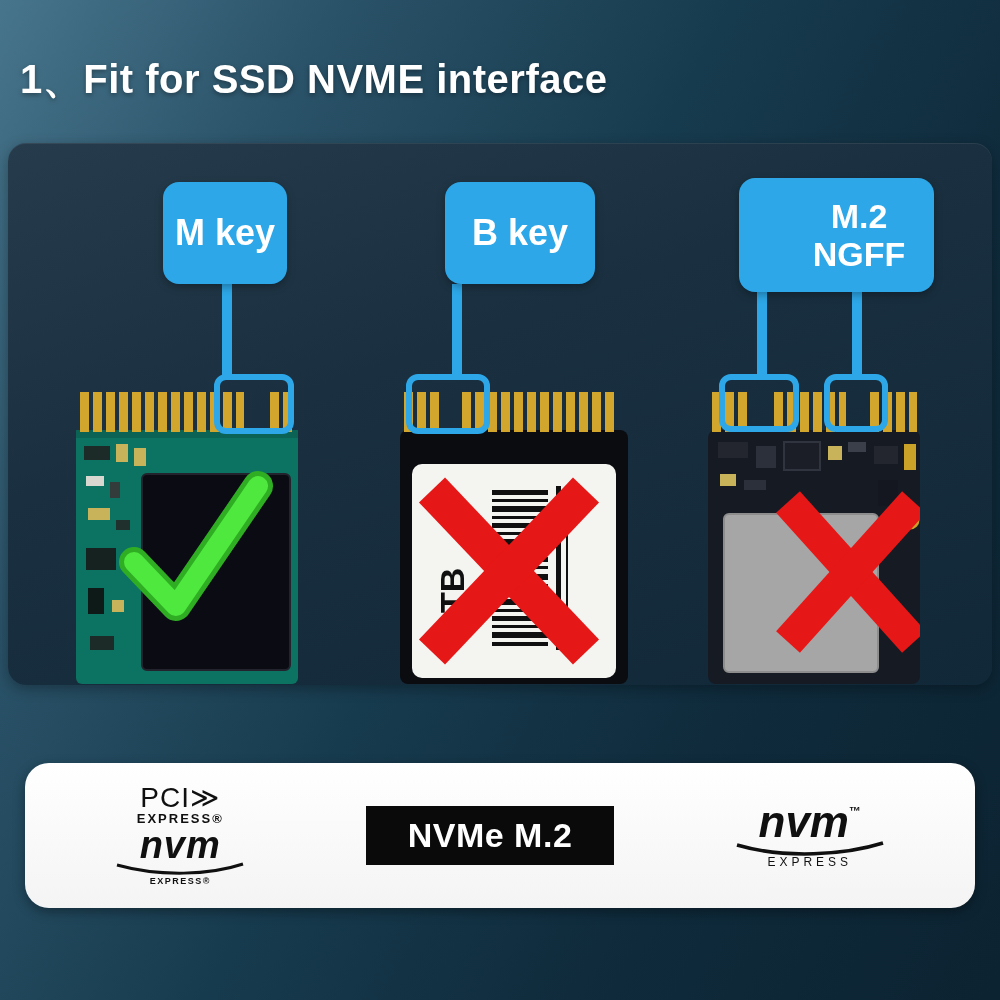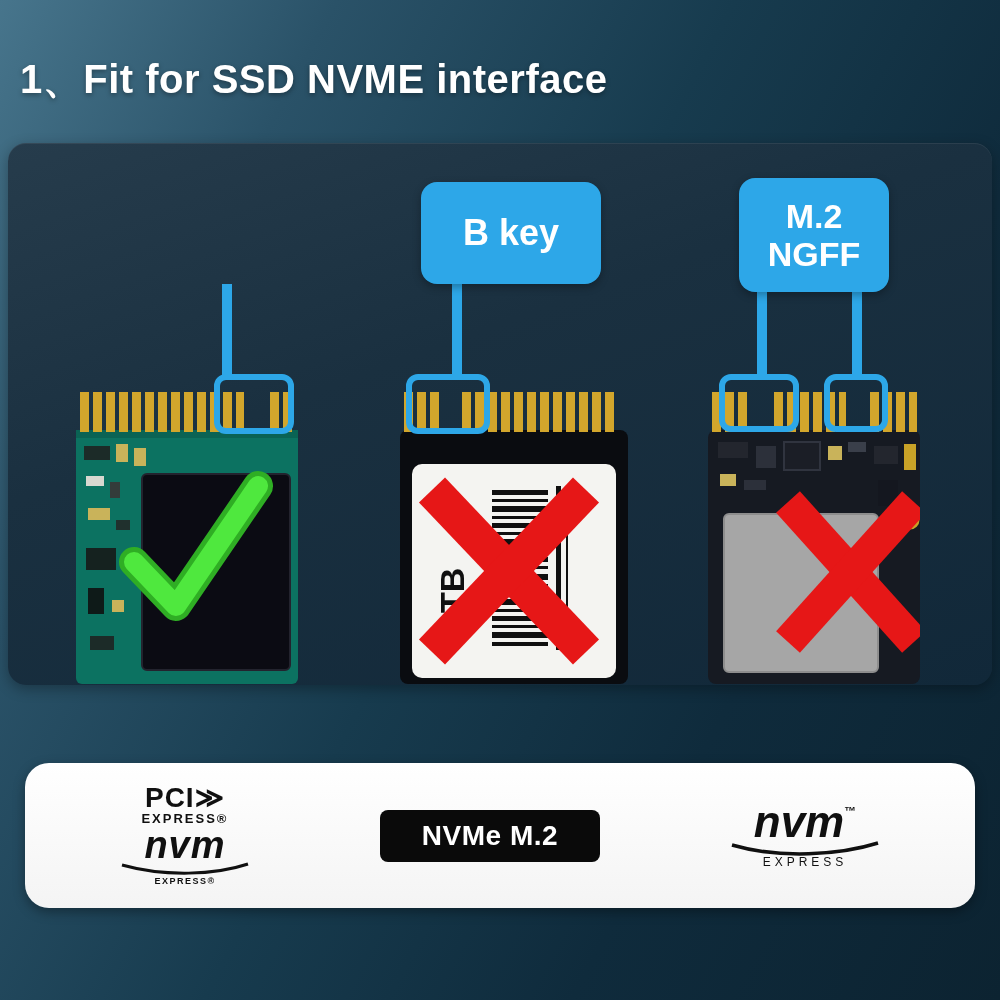--- a/index.html
+++ b/index.html
@@ -26,22 +26,22 @@
     box-shadow:inset 0 1px 0 rgba(255,255,255,.07), 0 4px 14px rgba(0,0,0,.3);
     z-index:0;
   }
   .callout{
     position:absolute;background:#2da7e8;border-radius:16px;color:#fff;
     font-weight:700;display:flex;flex-direction:column;align-items:center;justify-content:center;
     text-align:center;font-size:36px;line-height:1.12;z-index:3;
     box-shadow:0 3px 8px rgba(0,0,0,.3);
   }
   #callout-m{left:163px;top:182px;width:124px;height:102px;}
-  #callout-b{left:421px;top:182px;width:180px;height:102px;}
-  #callout-ngff{left:739px;top:178px;width:150px;height:114px;font-size:34px;}
+  #callout-b{left:445px;top:182px;width:150px;height:102px;}
+  #callout-ngff{left:739px;top:178px;width:150px;height:114px;font-size:34px;padding-left:45px;}
   .lead{position:absolute;width:10px;background:#2da7e8;z-index:2;}
   #lead-m{left:222px;top:284px;height:94px;}
   #lead-b{left:452px;top:284px;height:94px;}
   #lead-n1{left:757px;top:292px;height:86px;}
   #lead-n2{left:852px;top:292px;height:86px;}
   .notch{
     position:absolute;border:6px solid #2da7e8;border-radius:12px;
     box-sizing:border-box;background:transparent;z-index:2;
   }
   #notch-m{left:214px;top:374px;width:80px;height:60px;}
@@ -53,28 +53,28 @@
   #ssd-mid{left:400px;top:390px;}
   #ssd-right{left:708px;top:390px;}
   .logo-bar{
     position:absolute;left:25px;top:763px;width:950px;height:145px;
     background:linear-gradient(180deg,#ffffff 0%,#f4f4f4 100%);
     border-radius:24px;display:flex;align-items:center;justify-content:space-around;
     padding:0 30px;box-sizing:border-box;z-index:1;
     box-shadow:0 4px 12px rgba(0,0,0,.35);
   }
   .logo{color:#101010;text-align:center;}
-  .pci-l1{font-size:28px;font-weight:700;letter-spacing:1px;line-height:.95;}
+  .pci-l1{font-size:28px;font-weight:400;letter-spacing:1px;line-height:.95;}
   .pci-l2{font-size:13px;font-weight:800;letter-spacing:2px;line-height:1.1;}
   .pci-nvm{font-size:38px;font-weight:900;font-style:italic;line-height:.9;margin-top:2px;letter-spacing:1px;}
   .pci-l4{font-size:9px;font-weight:800;letter-spacing:1.5px;}
   .swoosh{display:block;margin:0 auto;}
   .nvme-box{
-    background:#0a0a0a;color:#ffffff;font-weight:700;font-size:28px;
-    padding:10px 42px;border-radius:8px;letter-spacing:.5px;
+    background:#0a0a0a;color:#ffffff;font-weight:700;font-size:34px;
+    padding:10px 42px;border-radius:0;letter-spacing:.5px;
   }
   .nvmx-top{display:flex;align-items:flex-start;justify-content:center;}
   .nvmx-word{font-size:44px;font-weight:900;font-style:italic;line-height:.9;}
   .nvmx-tm{font-size:12px;font-weight:700;margin-top:2px;}
   .nvmx-sub{font-size:12px;font-weight:400;letter-spacing:4px;margin-top:-2px;}
 </style>
 </head>
 <body>
 
 <div class="canvas">
@@ -217,20 +217,23 @@
 
   <div id="lead-m" class="lead"></div>
   <div id="lead-b" class="lead"></div>
   <div id="lead-n1" class="lead"></div>
   <div id="lead-n2" class="lead"></div>
   <div id="notch-m" class="notch"></div>
   <div id="notch-b" class="notch"></div>
   <div id="notch-n1" class="notch"></div>
   <div id="notch-n2" class="notch"></div>
 
+  <div id="callout-m" class="callout">
+    <span>M key</span>
+  </div>
   <div id="callout-b" class="callout">
     <span>B key</span>
   </div>
   <div id="callout-ngff" class="callout">
     <span>M.2</span>
     <span>NGFF</span>
   </div>
 
 
   <div class="logo-bar">

